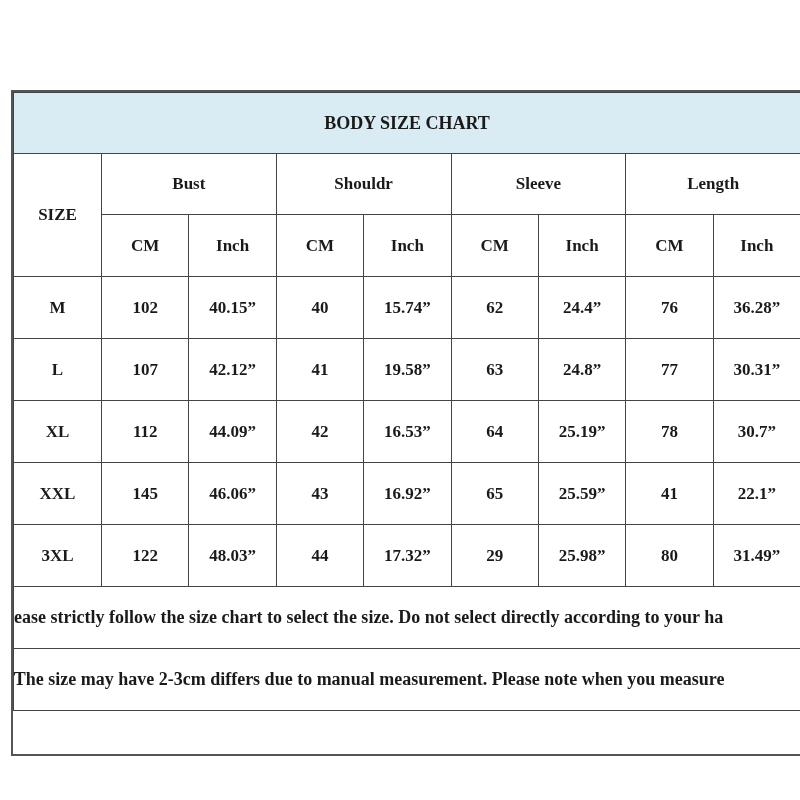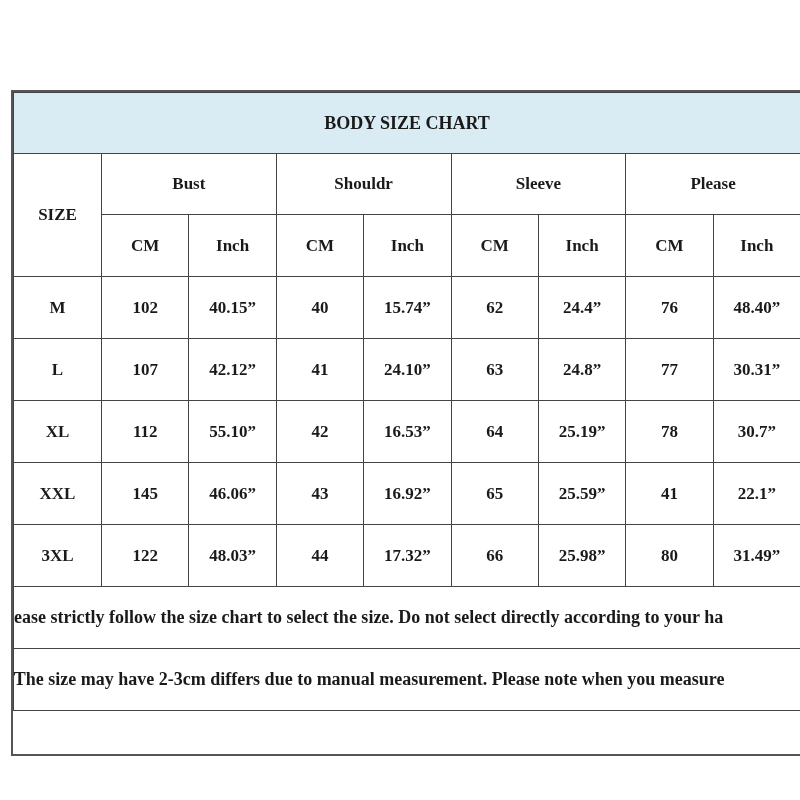--- a/index.html
+++ b/index.html
@@ -37,58 +37,58 @@
   </colgroup>
   <tbody>
         <tr class="title-row">
     <td colspan="9">BODY SIZE CHART</td>
   </tr>
   <tr class="group-row">
     <td rowspan="2">SIZE</td>
     <td colspan="2">Bust</td>
     <td colspan="2">Shouldr</td>
     <td colspan="2">Sleeve</td>
-    <td colspan="2">Please</td>
+    <td colspan="2">Length</td>
   </tr>
   <tr class="unit-row">
     <td>CM</td>
     <td>Inch</td>
     <td>CM</td>
     <td>Inch</td>
     <td>CM</td>
     <td>Inch</td>
     <td>CM</td>
     <td>Inch</td>
   </tr>
   <tr class="data-row">
     <td>M</td>
     <td>102</td>
     <td>40.15”</td>
     <td>40</td>
     <td>15.74”</td>
     <td>62</td>
     <td>24.4”</td>
     <td>76</td>
-    <td>48.40”</td>
+    <td>36.28”</td>
   </tr>
   <tr class="data-row">
     <td>L</td>
     <td>107</td>
     <td>42.12”</td>
     <td>41</td>
-    <td>24.10”</td>
+    <td>19.58”</td>
     <td>63</td>
     <td>24.8”</td>
     <td>77</td>
     <td>30.31”</td>
   </tr>
   <tr class="data-row">
     <td>XL</td>
     <td>112</td>
-    <td>55.10”</td>
+    <td>44.09”</td>
     <td>42</td>
     <td>16.53”</td>
     <td>64</td>
     <td>25.19”</td>
     <td>78</td>
     <td>30.7”</td>
   </tr>
   <tr class="data-row">
     <td>XXL</td>
     <td>145</td>
@@ -99,21 +99,21 @@
     <td>25.59”</td>
     <td>41</td>
     <td>22.1”</td>
   </tr>
   <tr class="data-row">
     <td>3XL</td>
     <td>122</td>
     <td>48.03”</td>
     <td>44</td>
     <td>17.32”</td>
-    <td>66</td>
+    <td>29</td>
     <td>25.98”</td>
     <td>80</td>
     <td>31.49”</td>
   </tr>
   <tr class="note-row">
     <td colspan="9">
       <span class="note-inner n1">lease strictly follow the size chart to select the size. Do not select directly according to your ha</span>
     </td>
   </tr>
   <tr class="note-row">

